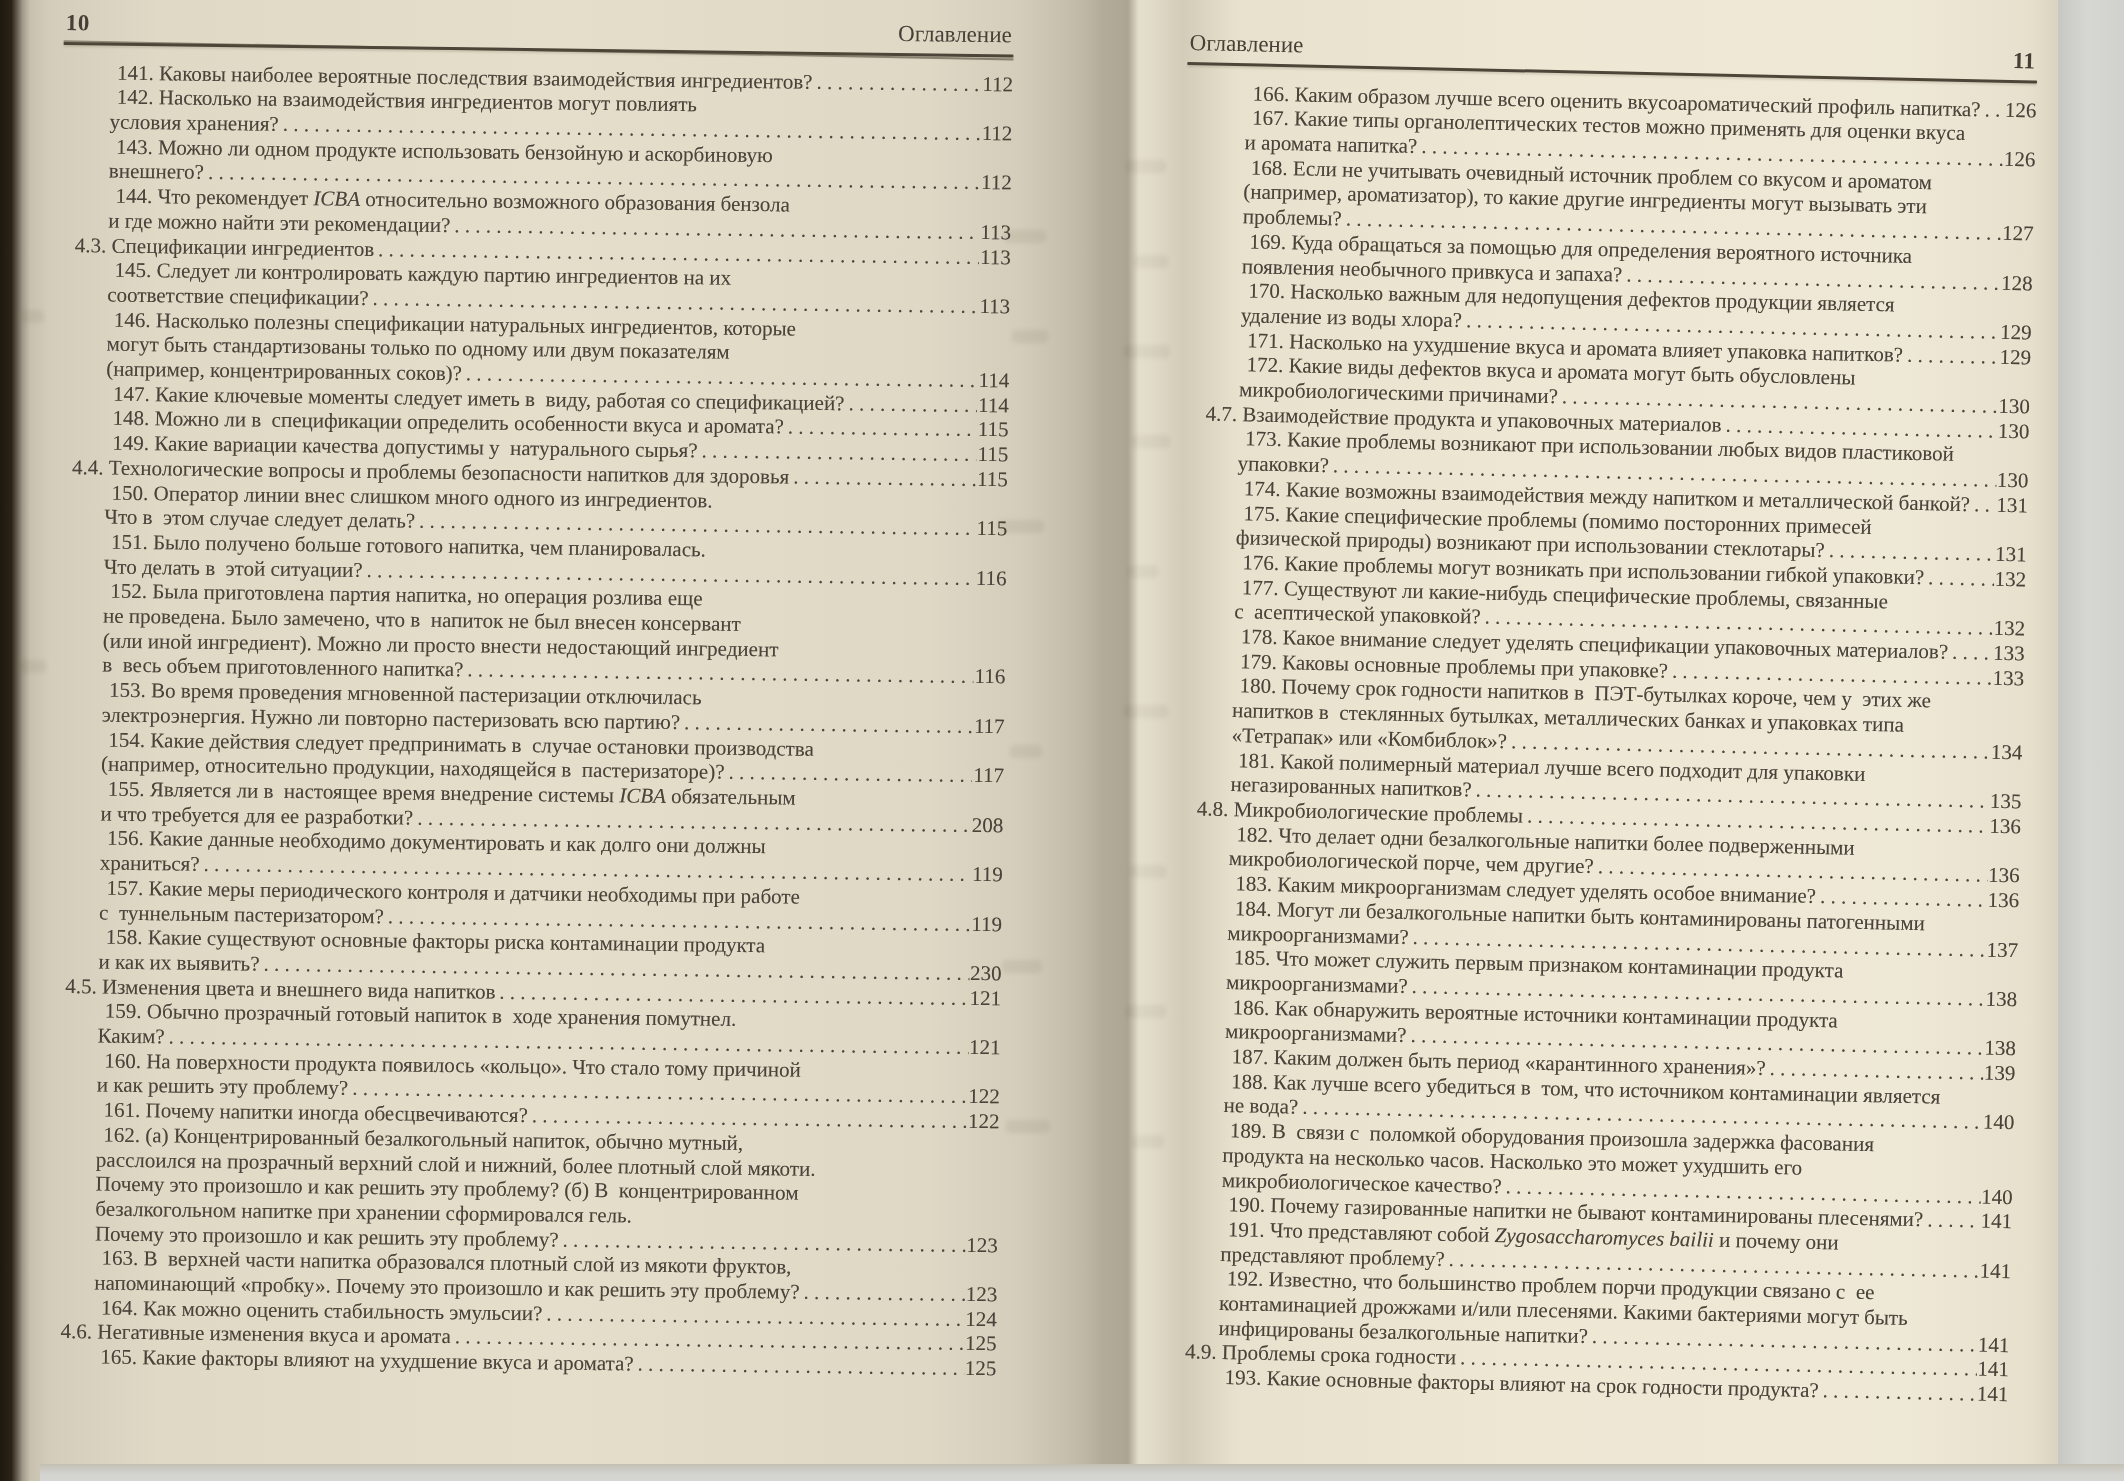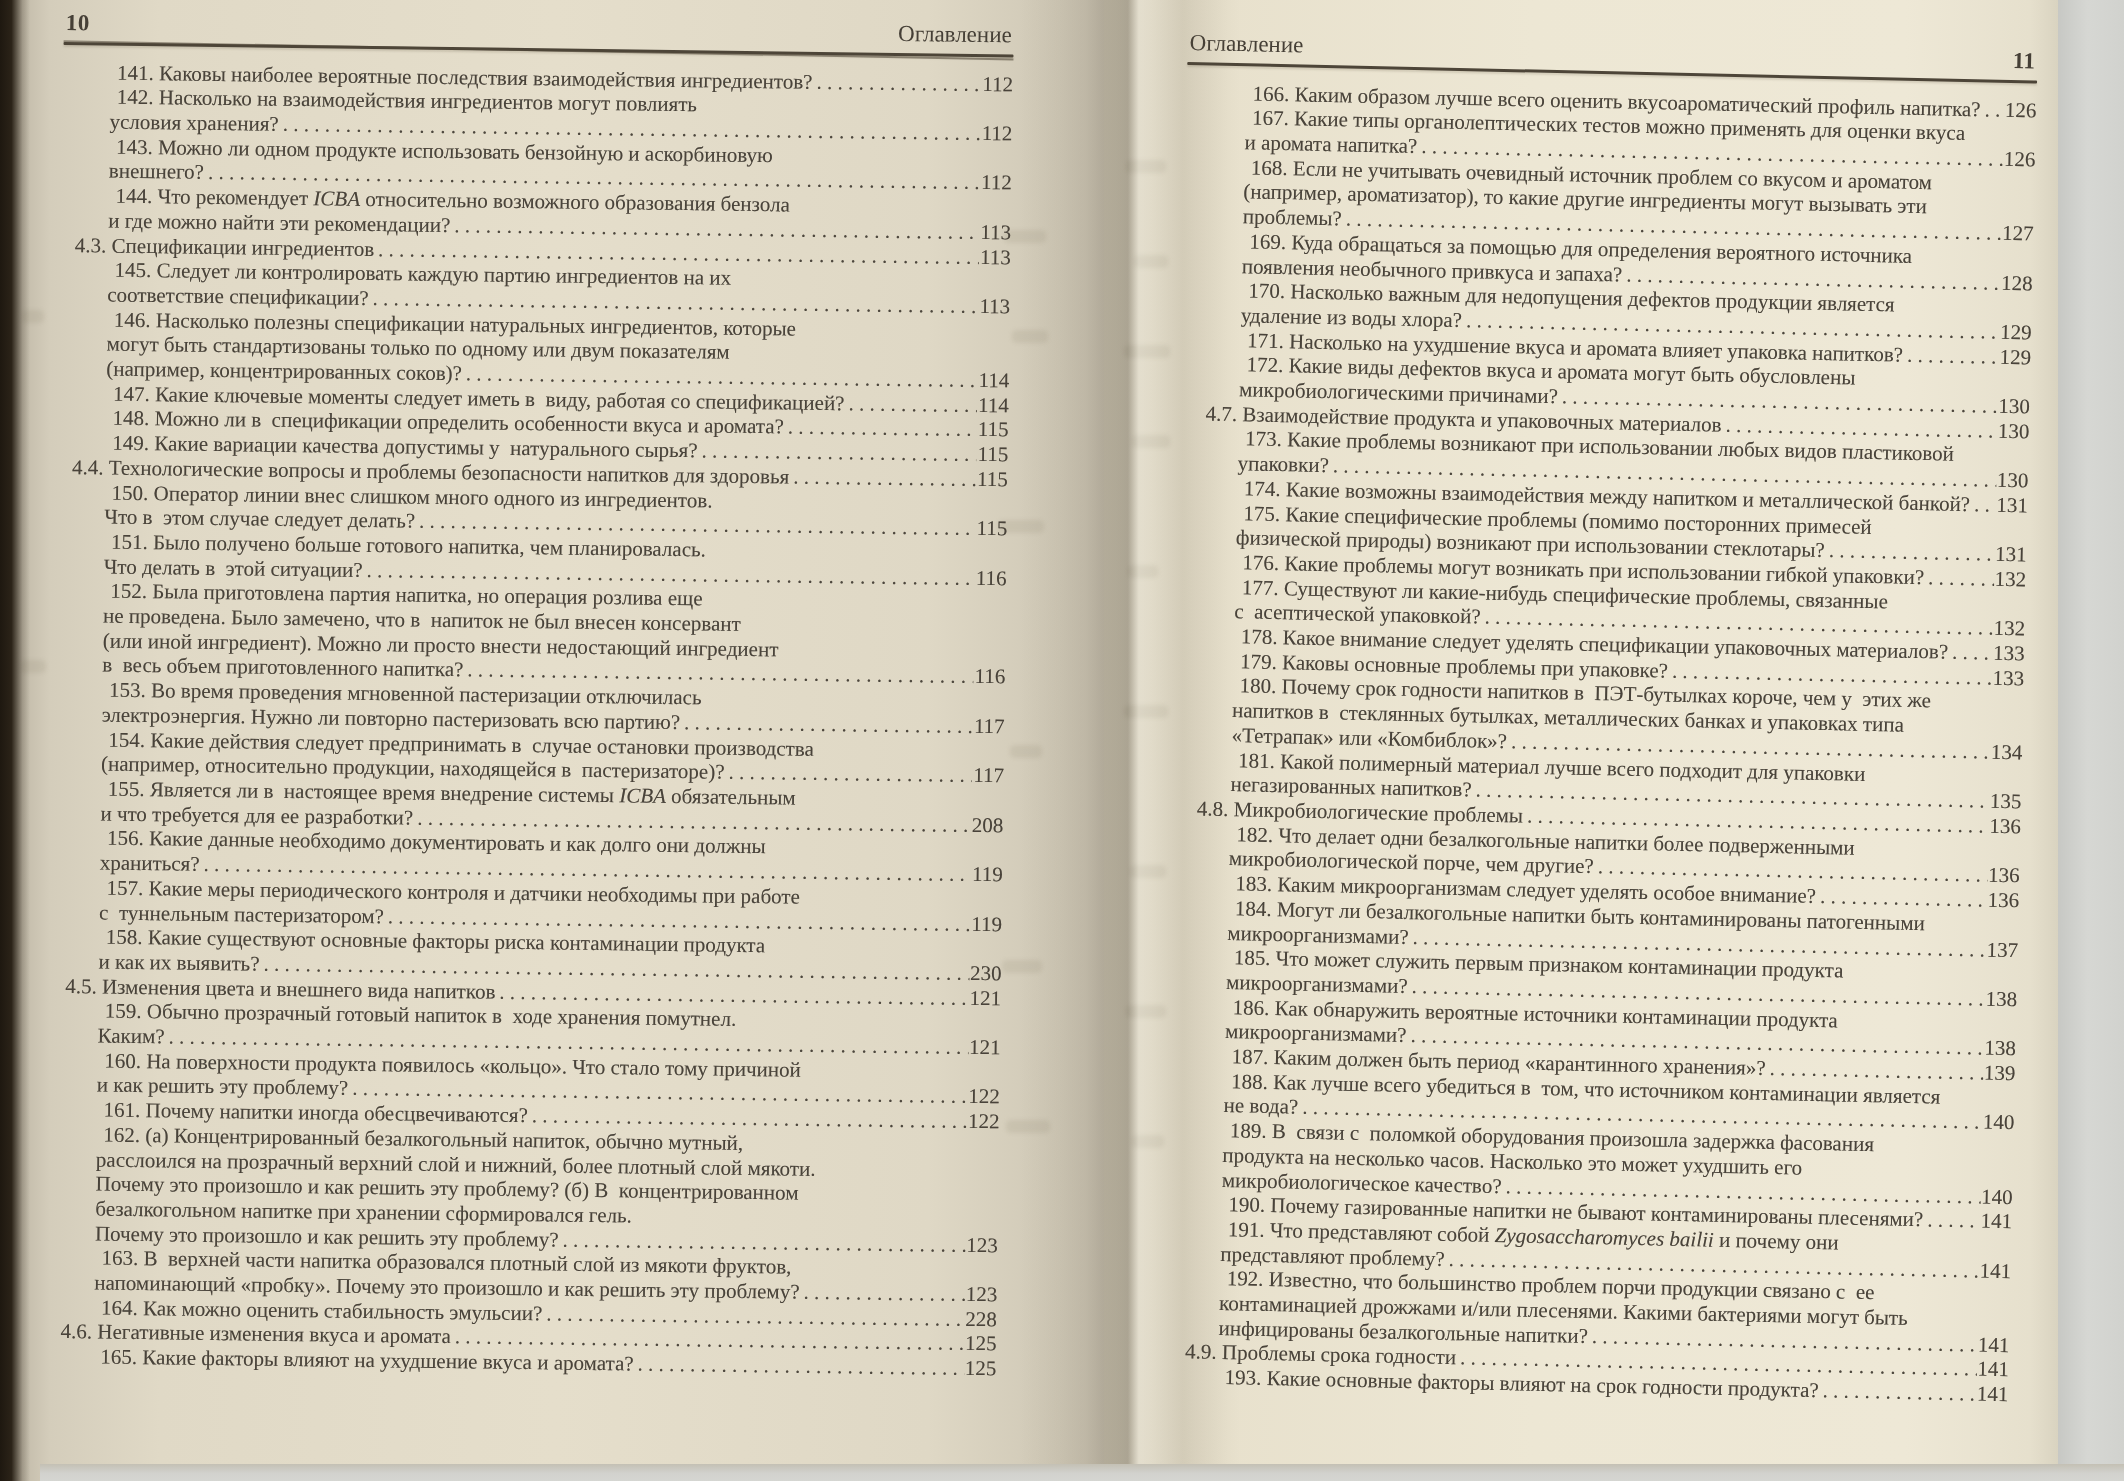--- a/index.html
+++ b/index.html
@@ -205,21 +205,21 @@
             <div class="line">расслоился на прозрачный верхний слой и нижний, более плотный слой мякоти.</div>
             <div class="line">Почему это произошло и как решить эту проблему? (б) В  концентрированном</div>
             <div class="line">безалкогольном напитке при хранении сформировался гель.</div>
             <div class="line leader"><span class="ltext">Почему это произошло и как решить эту проблему?</span><span class="dots"></span><span class="pnum">123</span></div>
           </div>
           <div class="entry question">
             <div class="line first">163. В  верхней части напитка образовался плотный слой из мякоти фруктов,</div>
             <div class="line leader"><span class="ltext">напоминающий «пробку». Почему это произошло и как решить эту проблему?</span><span class="dots"></span><span class="pnum">123</span></div>
           </div>
           <div class="entry question">
-            <div class="line first leader"><span class="ltext">164. Как можно оценить стабильность эмульсии?</span><span class="dots"></span><span class="pnum">228</span></div>
+            <div class="line first leader"><span class="ltext">164. Как можно оценить стабильность эмульсии?</span><span class="dots"></span><span class="pnum">124</span></div>
           </div>
           <div class="entry section">
             <div class="line leader"><span class="ltext">4.6. Негативные изменения вкуса и аромата</span><span class="dots"></span><span class="pnum">125</span></div>
           </div>
           <div class="entry question">
             <div class="line first leader"><span class="ltext">165. Какие факторы влияют на ухудшение вкуса и аромата?</span><span class="dots"></span><span class="pnum">125</span></div>
           </div>
         </div>
     </div>
   </div>

